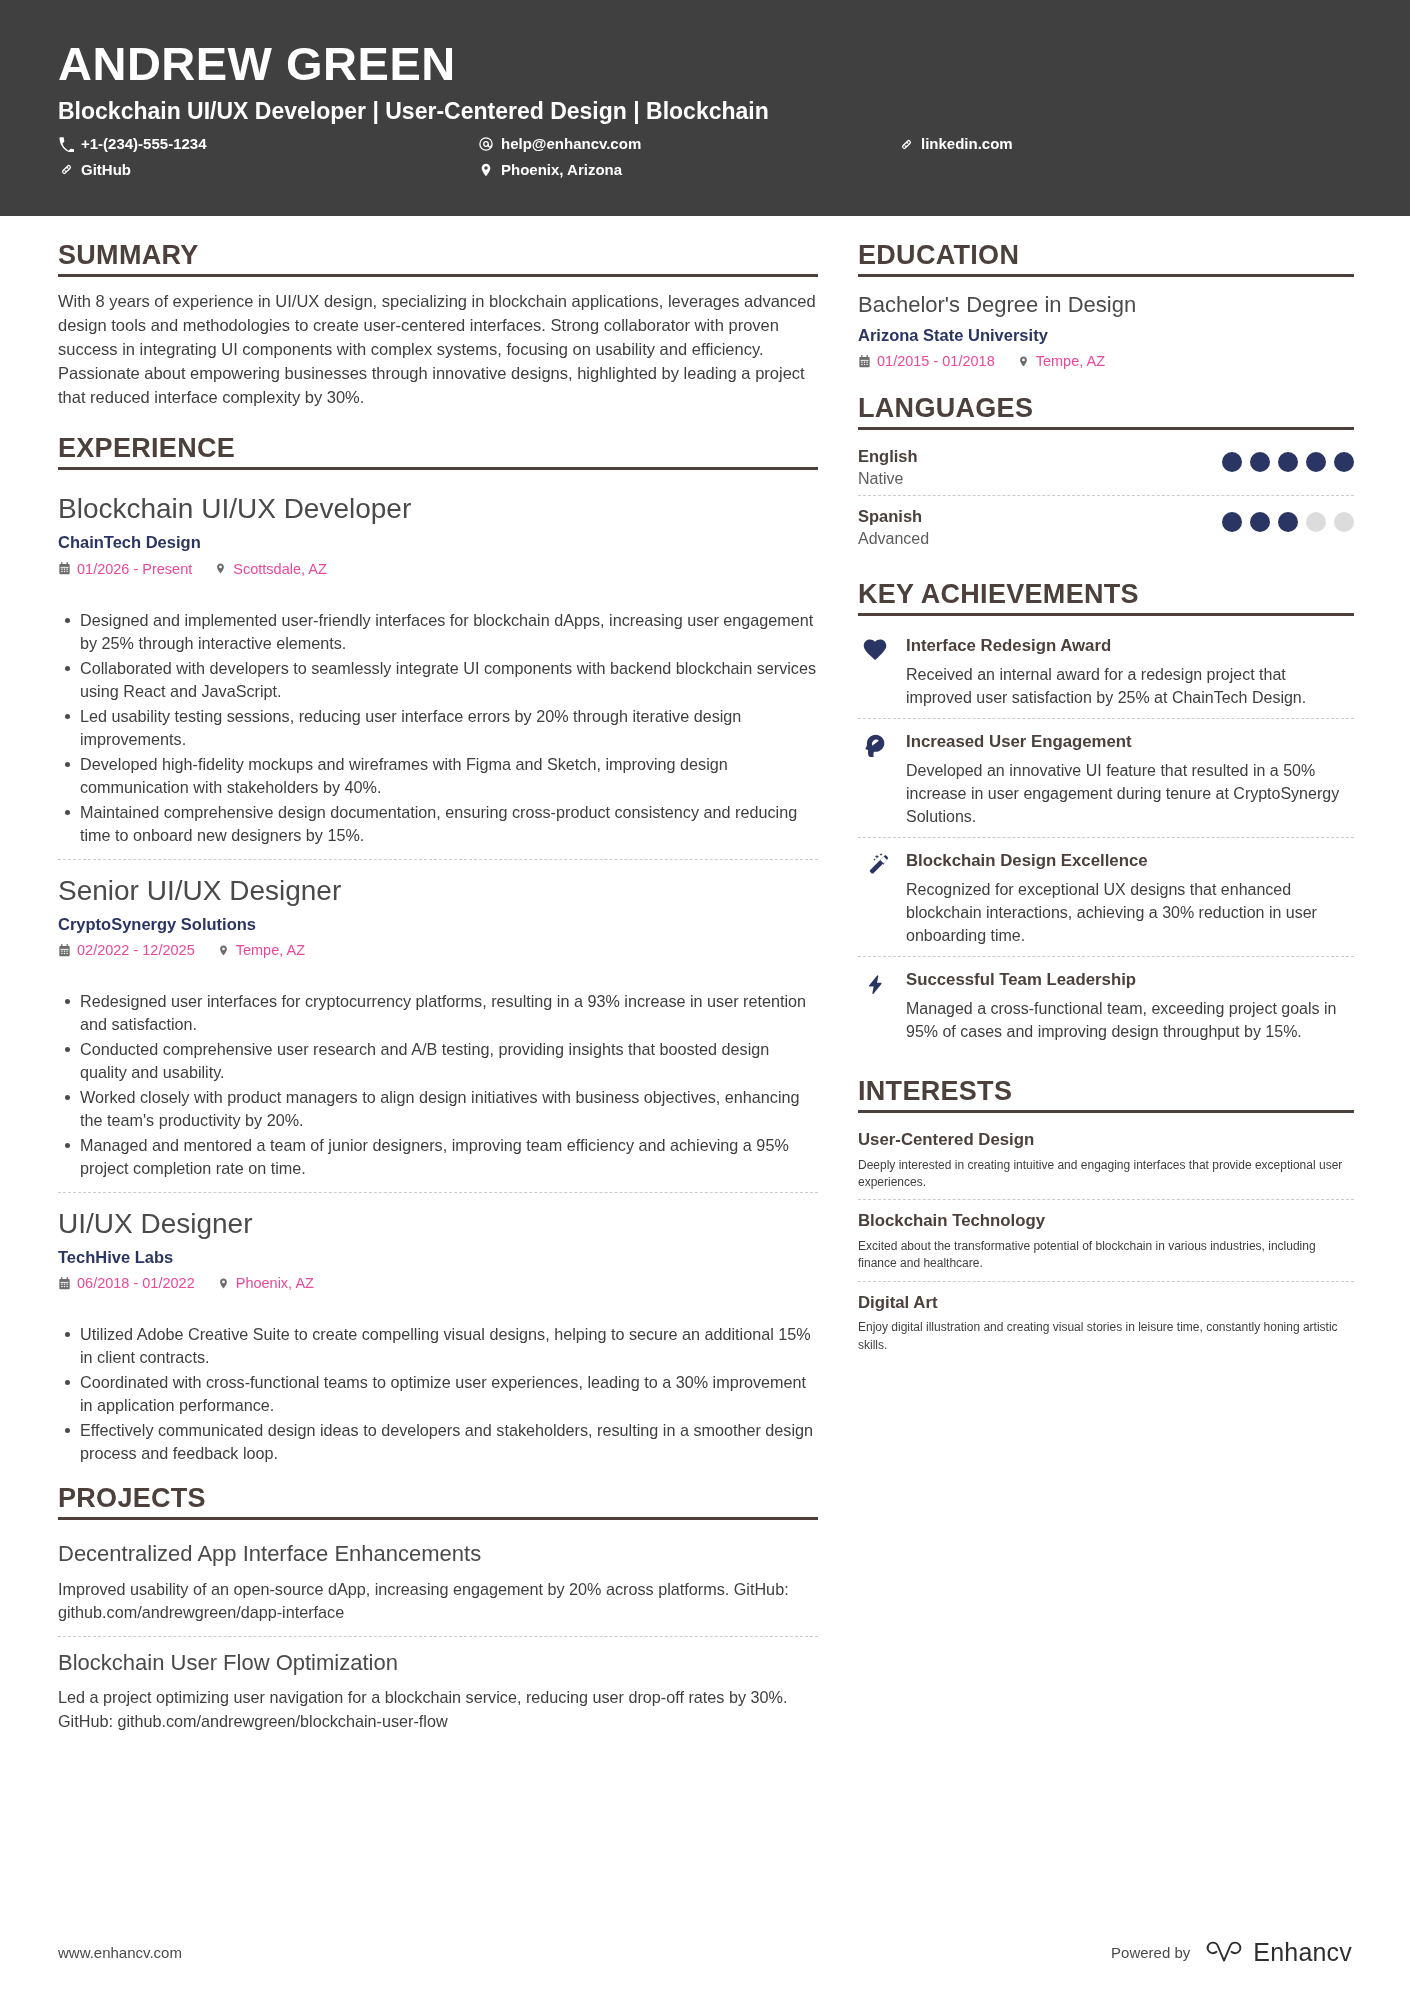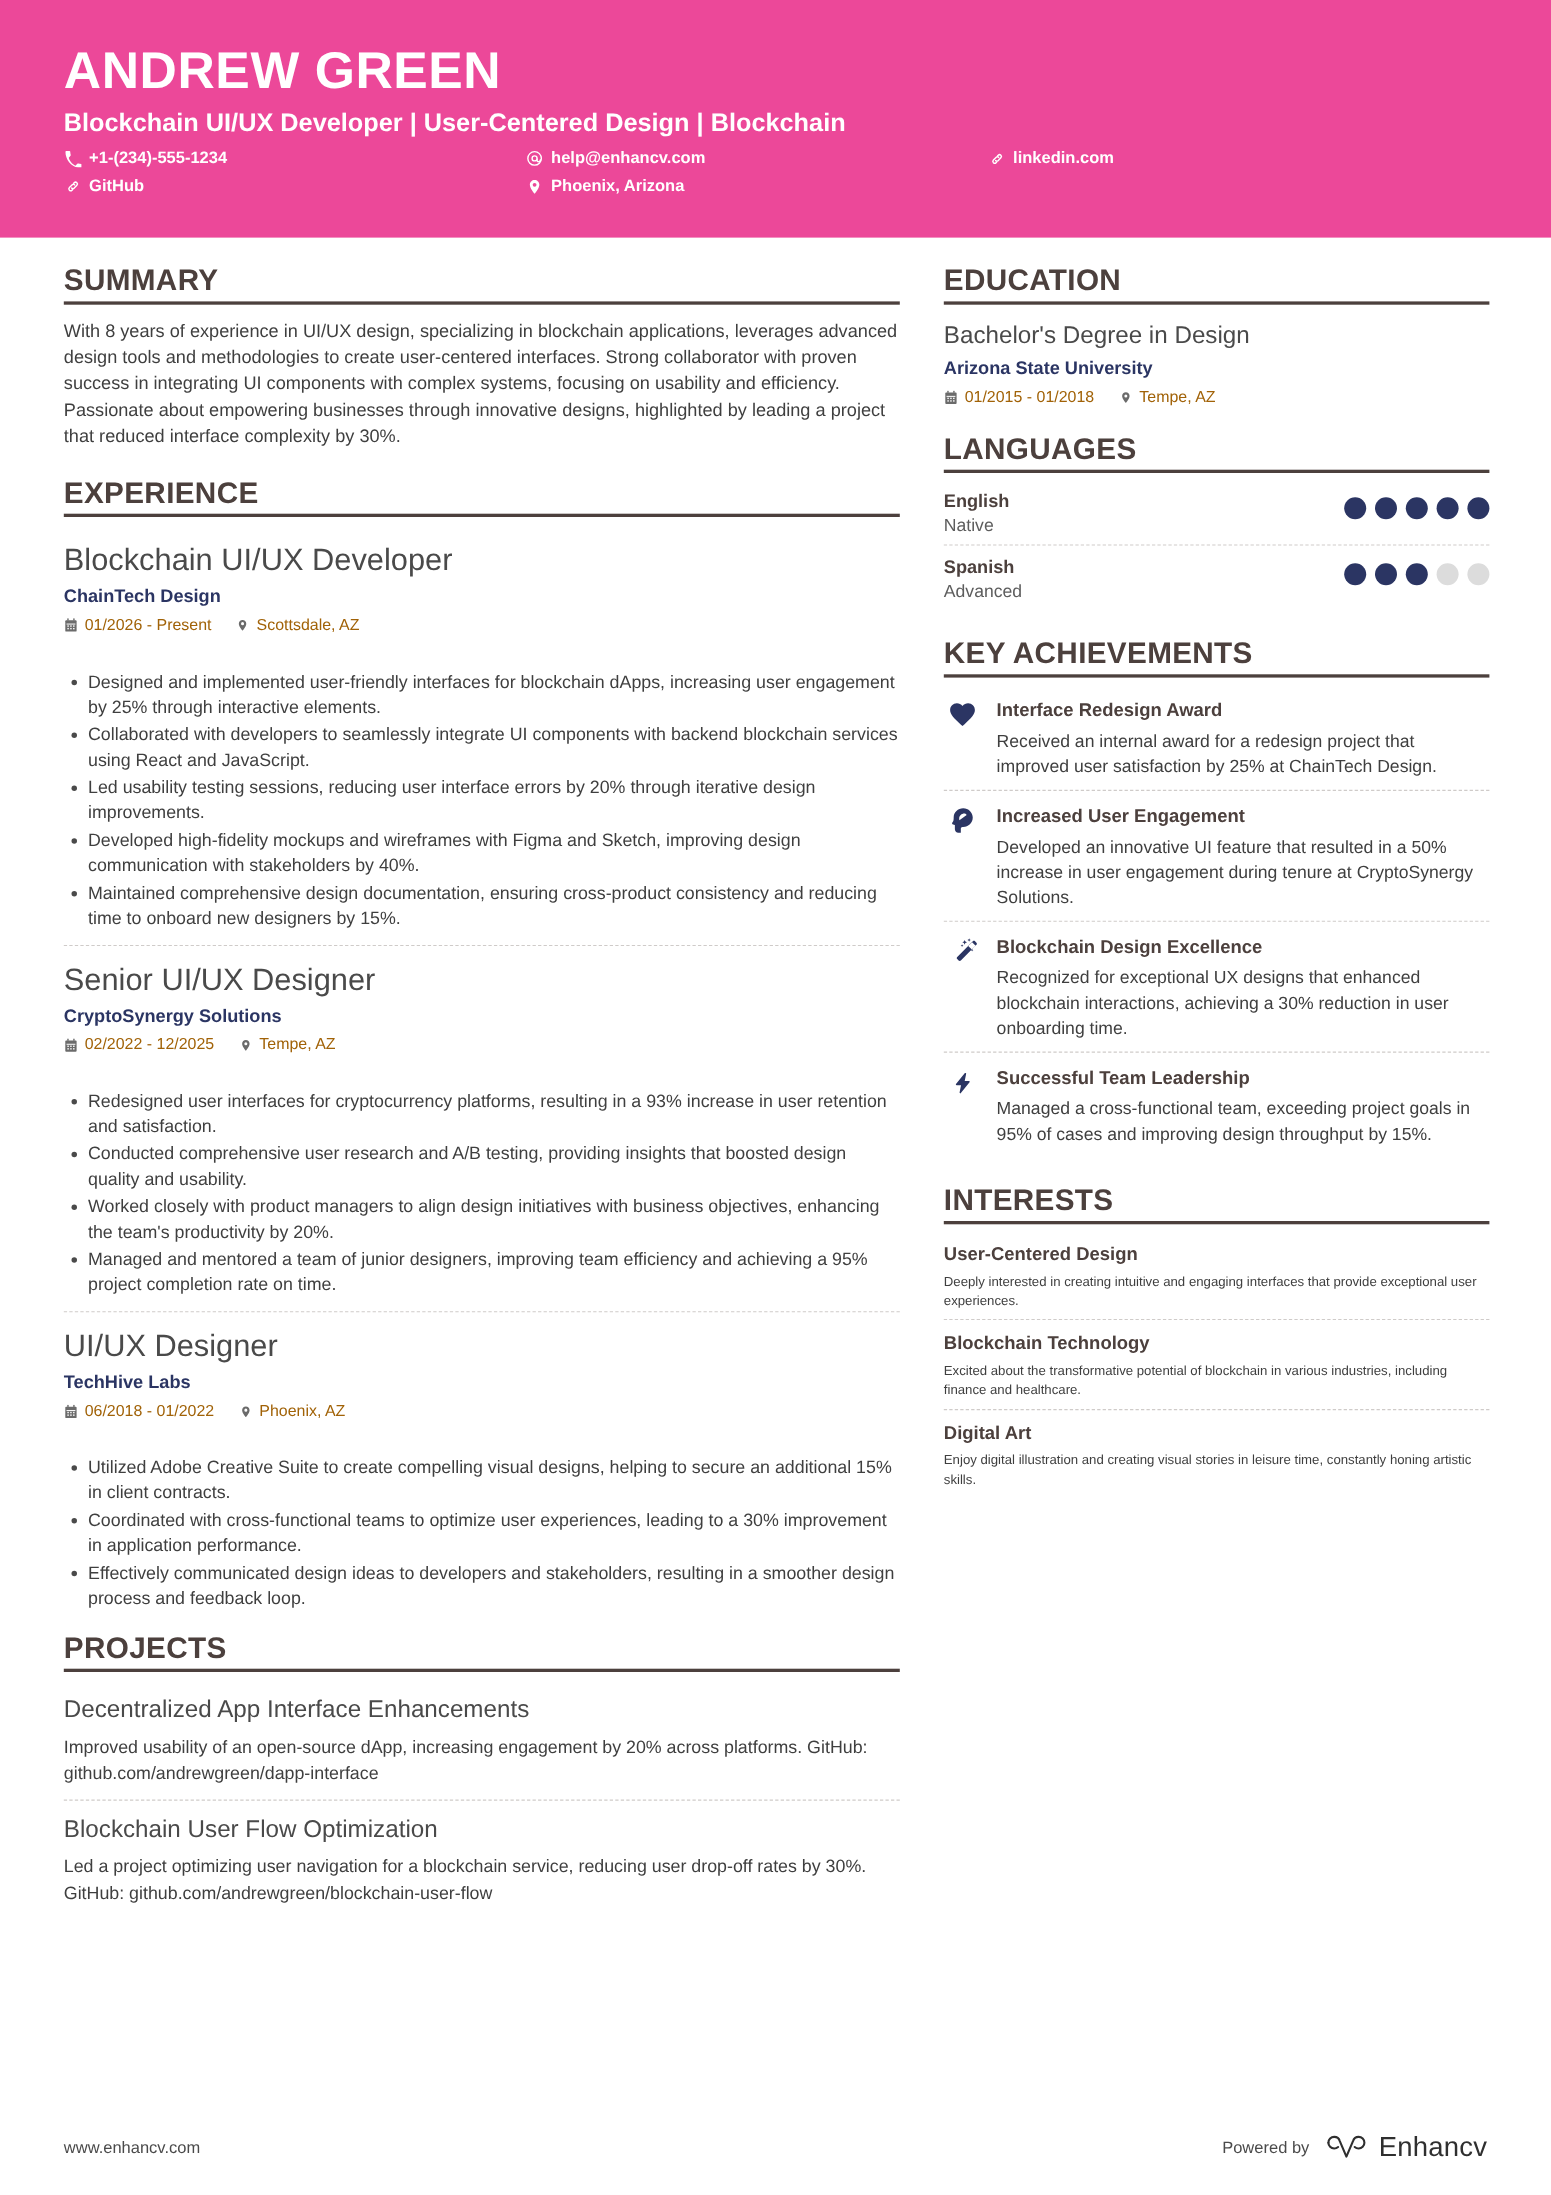--- a/index.html
+++ b/index.html
@@ -7,21 +7,21 @@
   body {
     width:1410px; height:1995px;
     font-family:"Liberation Sans", sans-serif;
     color:#3f3f3f;
     position:relative;
     overflow:hidden;
   }
 
   
   .header {
-    background:#ec4899;
+    background:#404040;
     color:#ffffff;
     padding:38px 58px 26px 58px;
     height:216px;
   }
   .name {
     font-size:47px;
     font-weight:bold;
     letter-spacing:0.5px;
     line-height:1.12;
     margin-bottom:6px;
@@ -105,21 +105,21 @@
     font-weight:bold;
     color:#2b3563;
     line-height:1.3;
     margin-bottom:7px;
   }
   .entry-meta {
     display:flex;
     align-items:center;
     gap:22px;
     font-size:14.5px;
-    color:#a16207;
+    color:#ec4899;
     margin-bottom:8px;
   }
   .meta-bit { display:flex; align-items:center; gap:6px; white-space:nowrap; }
   .meta-bit .mi { width:13px; height:13px; display:inline-flex; align-items:center; justify-content:center; flex:0 0 13px; }
   .meta-bit svg { display:block; }
 
   ul.bullets { list-style:none;margin-top:32px; }
   ul.bullets li {
     position:relative;
     padding-left:22px;

